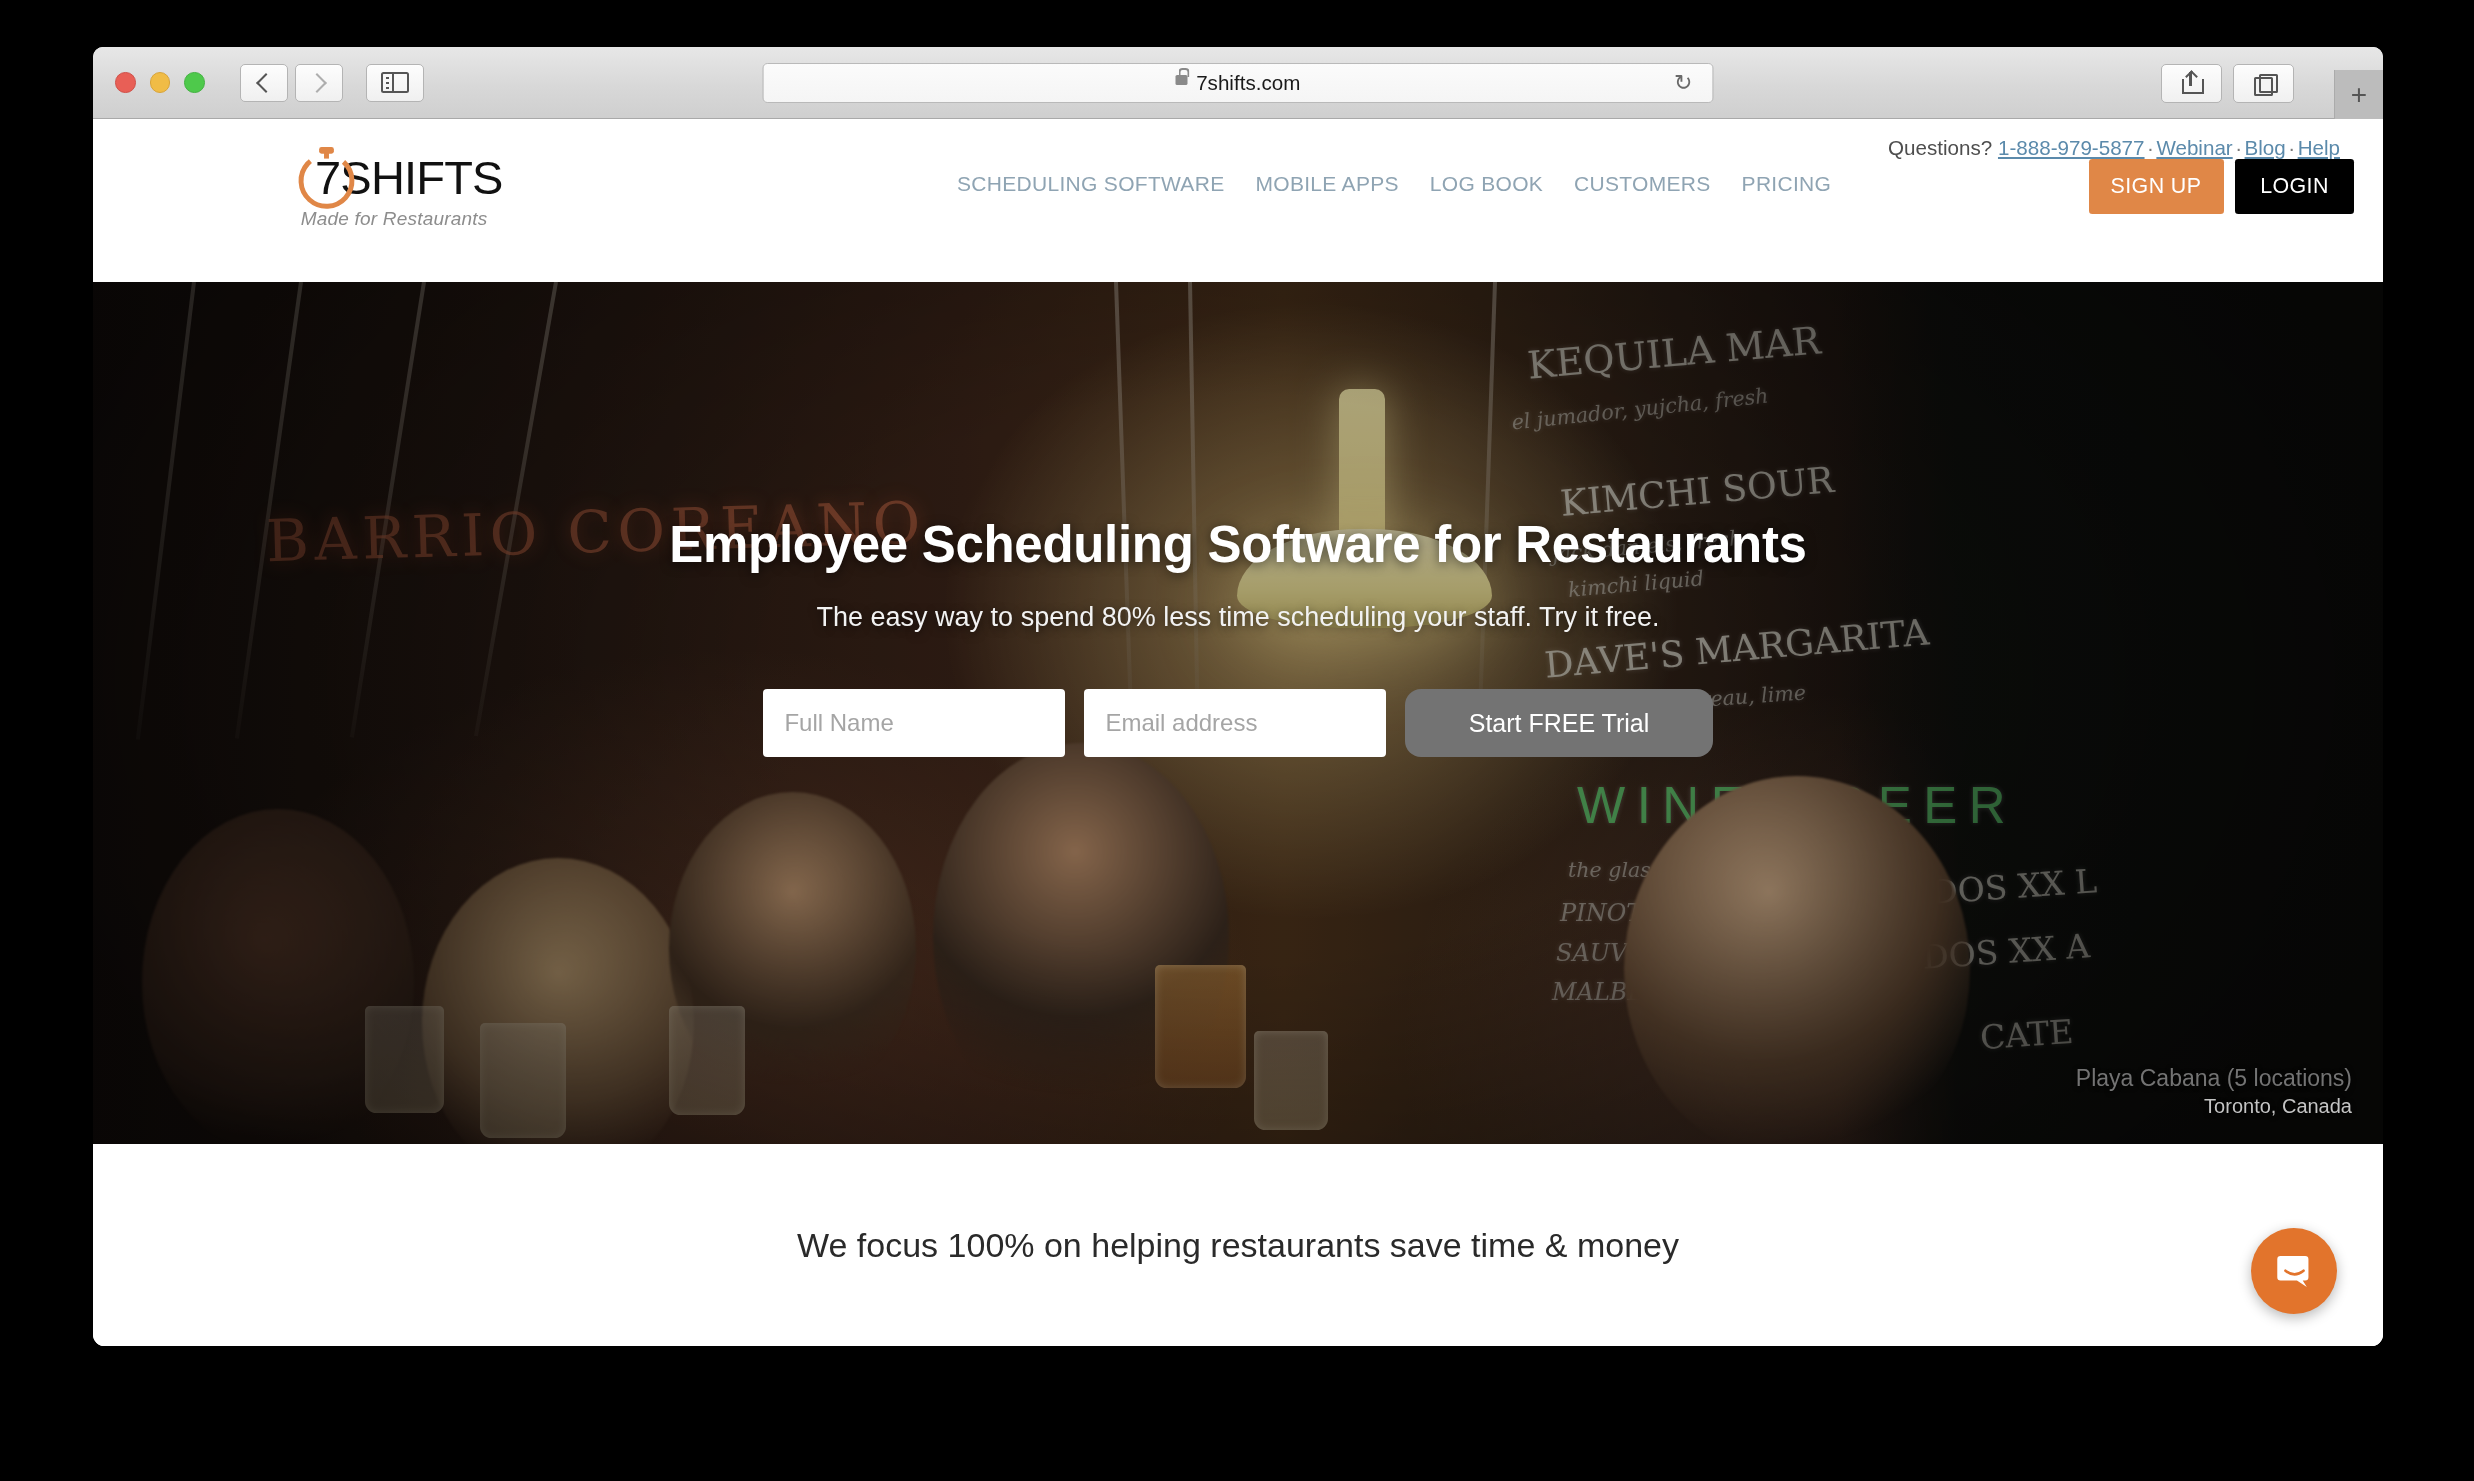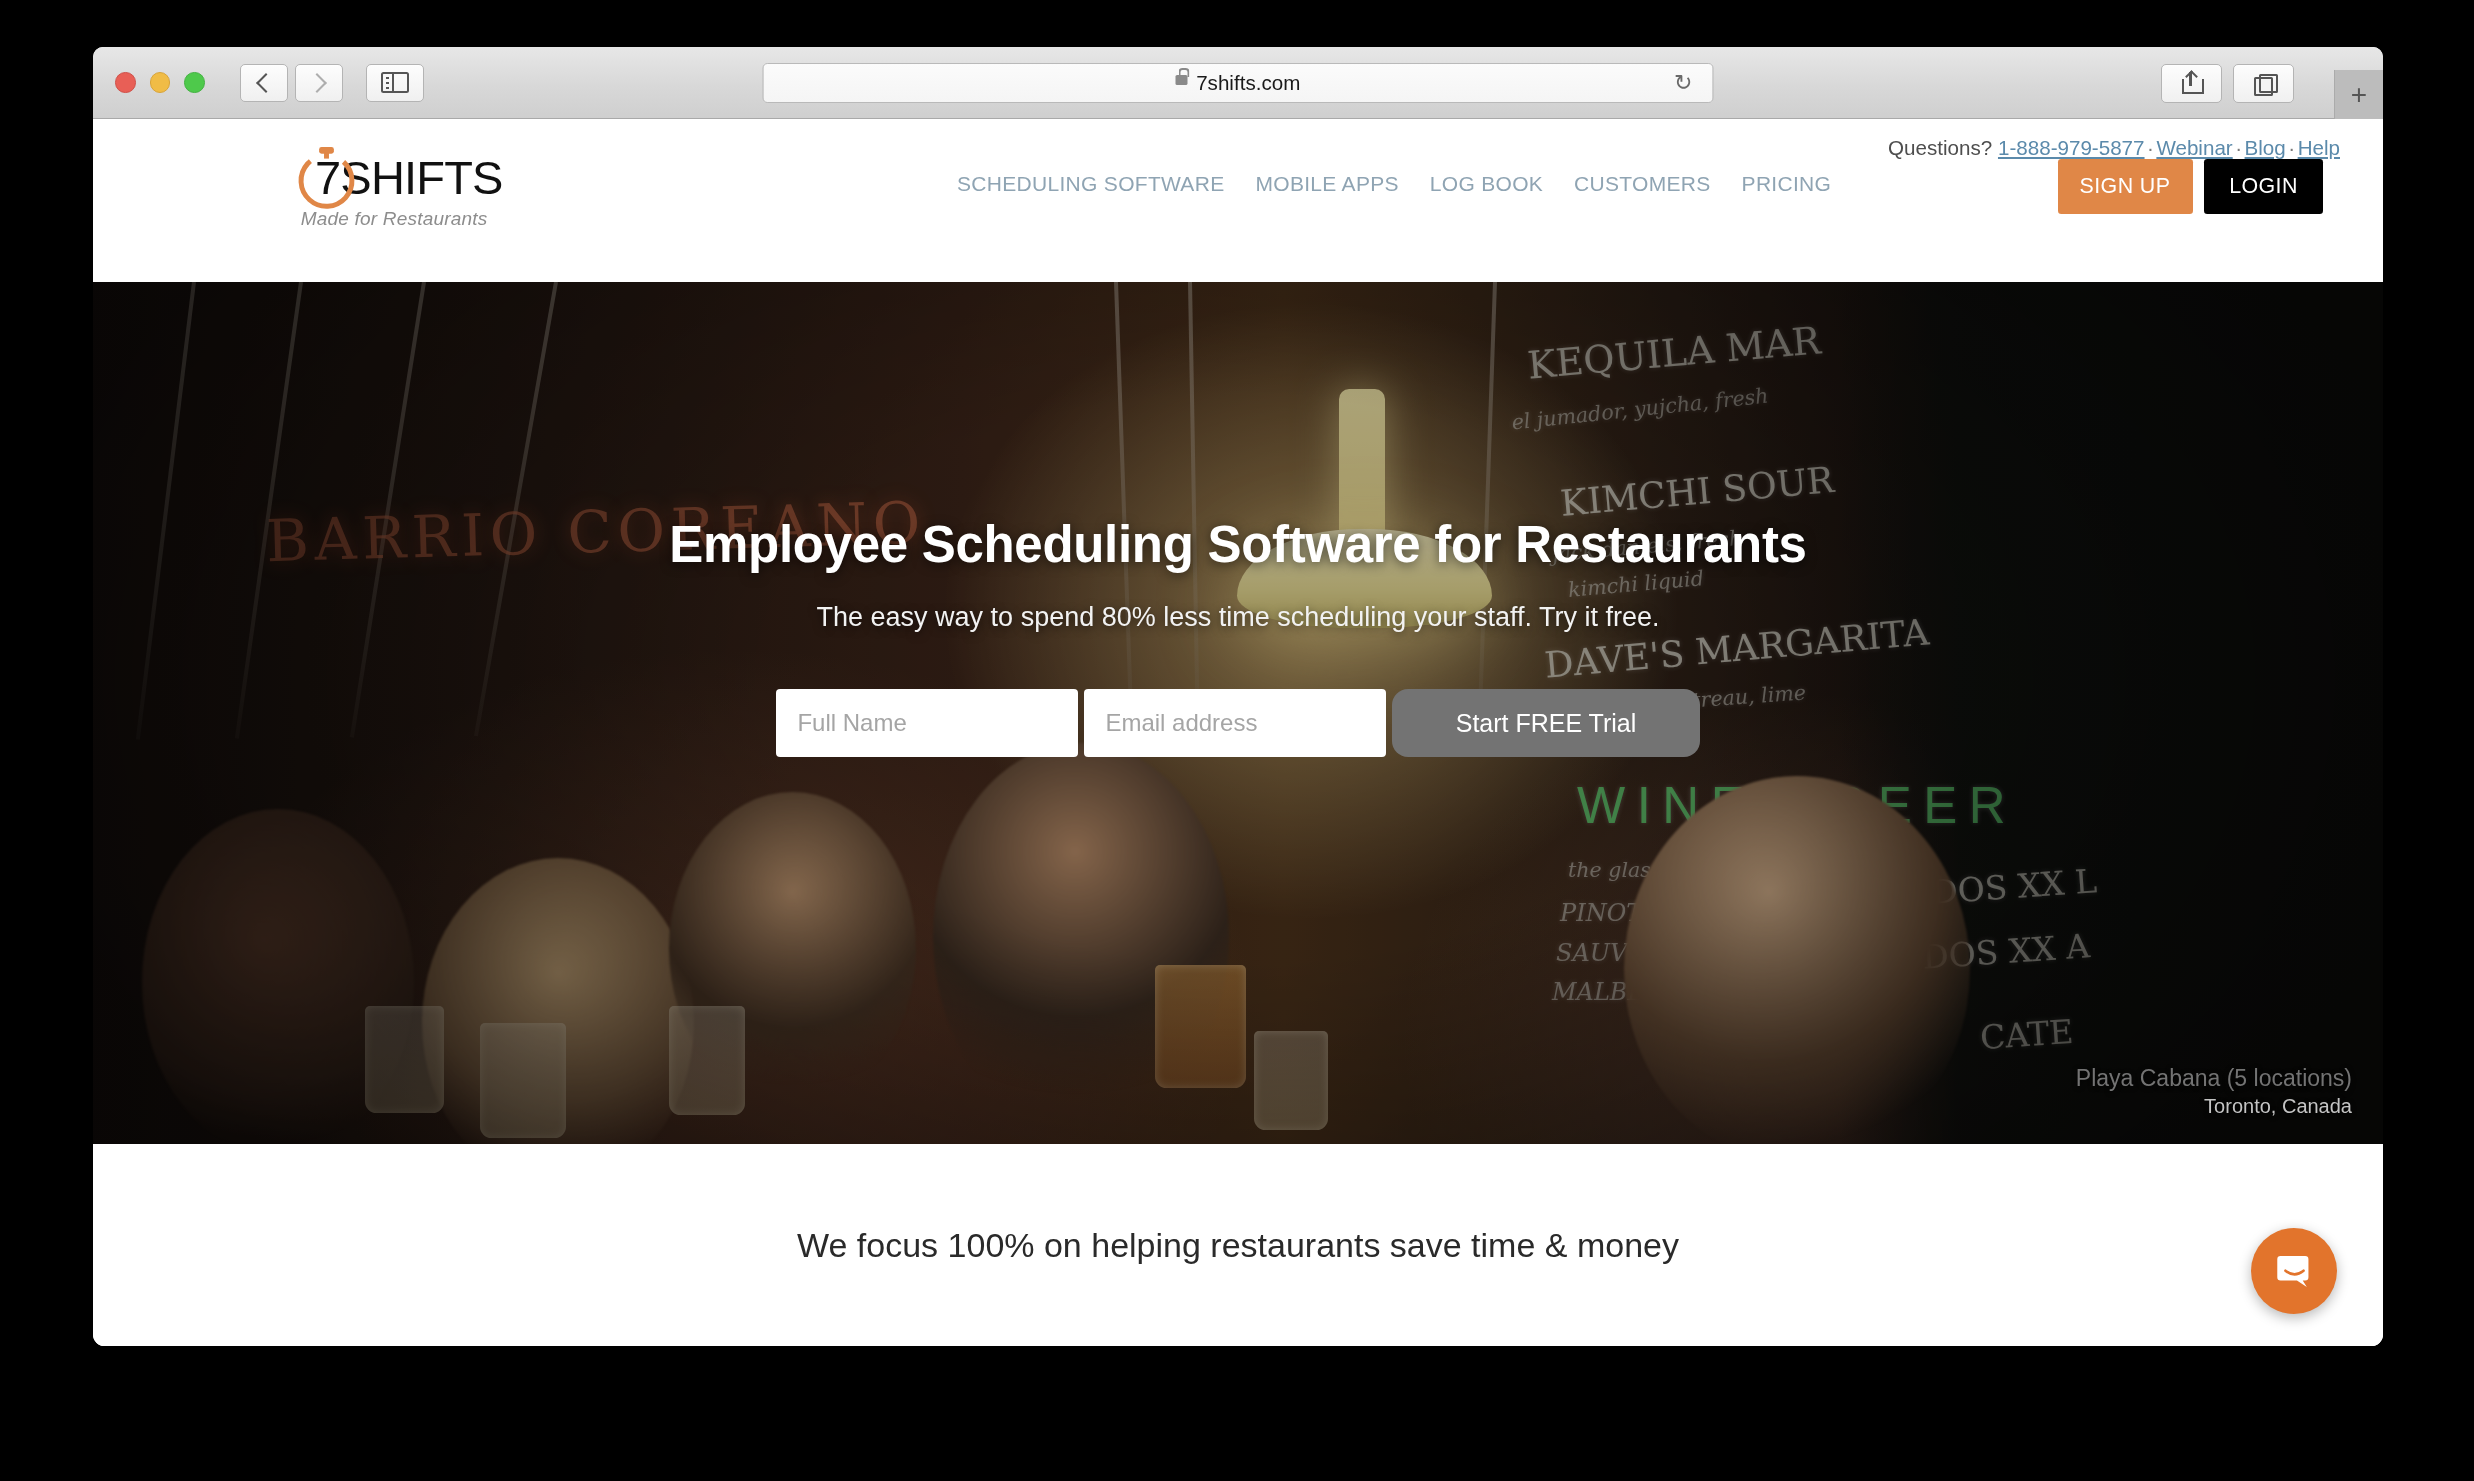--- a/index.html
+++ b/index.html
@@ -129,21 +129,21 @@
   }
   .stopwatch { position: absolute; left: -3.3px; top: -11.5px; width: 69px; height: 69px; }
 
   .mainnav {
     position: absolute; left: 864px; top: 53px;
     display: flex; align-items: flex-start; gap: 31px;
   }
   .mainnav a {
     color: #8fa4b3; font-size: 21px; letter-spacing: 0.3px; text-decoration: none;
   }
-  .cta-group { position: absolute; right: 60px; top: 40px; display: flex; gap: 11.5px; }
+  .cta-group { position: absolute; right: 29px; top: 40px; display: flex; gap: 11.5px; }
   .btn {
     display: flex; align-items: center; justify-content: center;
     height: 55px; border-radius: 3.3px; color: #fff; font-size: 21.4px; letter-spacing: 0.4px;
   }
   .btn.signup { background: #e08747; width: 135px; }
   .btn.login  { background: #000000; width: 119px; }
 
   
   .hero {
     position: relative; height: 862px; overflow: hidden;
@@ -214,21 +214,21 @@
   .hero-inner { position: relative; z-index: 5; text-align: center; padding-top: 233px; }
   .hero-title {
     color: #fff; font-size: 51px; font-weight: 700; letter-spacing: -0.3px;
     text-shadow: 0 1.6px 11.5px rgba(0,0,0,.6);
   }
   .hero-sub {
     color: #f2f2f2; font-size: 27px; margin-top: 28px; font-weight: 400;
     text-shadow: 0 1.6px 10px rgba(0,0,0,.6);
   }
   .signup-form {
-    margin-top: 56px; display: flex; justify-content: center; gap: 6px;
+    margin-top: 56px; display: flex; justify-content: center; gap: 19px;
   }
   .field {
     width: 302px; height: 68px; background: #fff; border: none; border-radius: 4.1px;
     font-size: 24px; color: #3b3b3b; padding: 0 21.4px;
     font-family: "Liberation Sans", sans-serif;
   }
   .field::placeholder { color: #a5a5a5; }
   .trial-btn {
     width: 308px; height: 68px; background: #737373; color: #fff; border: none;
     border-radius: 16px; font-size: 25px; cursor: pointer;

